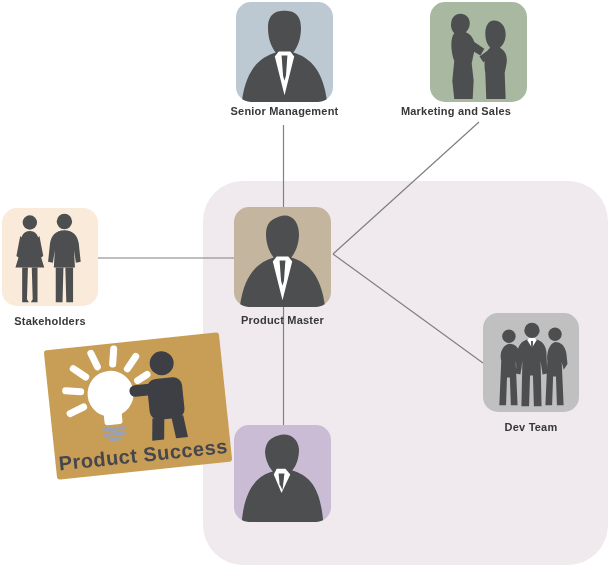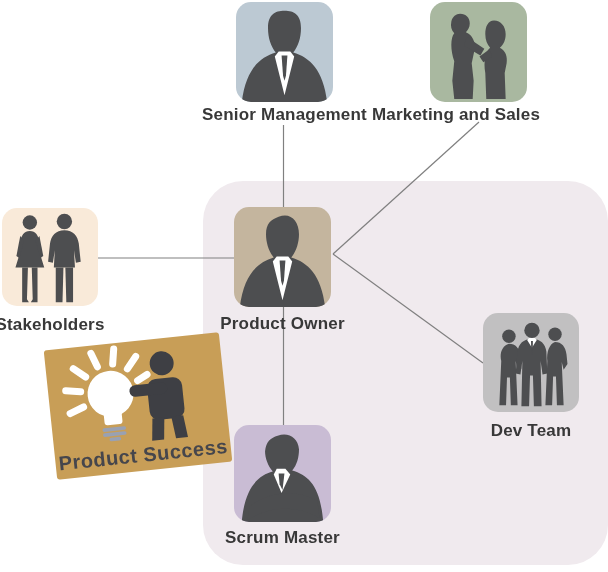--- a/index.html
+++ b/index.html
@@ -10,21 +10,21 @@
            border-radius:40px; background:#f0eaee; }
 
   .links { position:absolute; left:0; top:0; width:608px; height:572px; }
   .links line { stroke:#808080; stroke-width:1.2; }
 
   .node { position:absolute; width:97px; height:100px; border-radius:15px; overflow:hidden; }
   .node svg { display:block; width:100%; height:100%; }
   .sil  { fill:#4d4e50; }
   .shirt{ fill:#ffffff; }
 
-  .node-label { position:absolute; width:190px; text-align:center; font-size:17px;
+  .node-label { position:absolute; width:190px; text-align:center; font-size:11px;
                 font-weight:bold; color:#383838; letter-spacing:0.2px; }
 
   .card { position:absolute; left:50px; top:341px; width:176px; height:130px;
           background:#c89e57; transform:rotate(-6deg); border-radius:3px; }
   .card svg { position:absolute; left:0; top:0; width:176px; height:130px; }
   .ray  { stroke:#ffffff; stroke-width:7; stroke-linecap:round; }
   .bulb { fill:#ffffff; }
   .bulb-base { stroke:#99a1b3; stroke-width:3.6; stroke-linecap:round; }
   .person { fill:#3e3f44; }
   .card-label { position:absolute; left:0; right:0; bottom:4px; text-align:center;
@@ -80,31 +80,30 @@
   </div>
   <div class="node-label" style="left:-45px; top:315px;">Stakeholders</div>
 
   <div class="node" style="left: 234px; top: 207px; background-color: rgb(196, 181, 158);">
     <svg viewBox="0 0 100 100" preserveAspectRatio="xMidYMax meet">
       <path class="sil" d="M46,7 C58,2 67,11 67,25 C67,34 64,43 59,49 C76,54 90,67 94,100 L6,100 C10,67 24,54 41,49 C36,43 33,34 33,25 C33,14 38,10 46,7 Z"></path>
       <path class="shirt" d="M40,53 L50,93 L60,53 L56,48 L44,48 Z"></path>
       <path class="sil" d="M47,52 L53,52 L51.5,73 L50,78 L48.5,73 Z"></path>
     </svg>
   </div>
-  <div class="node-label" style="left:187.5px; top:314px;">Product Owner</div>
+  <div class="node-label" style="left:187.5px; top:314px;">Product Master</div>
 
   <div class="node" style="left: 234px; top: 425px; height: 97px; background-color: rgb(201, 188, 212);">
     <svg viewBox="0 0 100 100" preserveAspectRatio="xMidYMax meet">
       <path class="sil" d="M45,11 C56,7 66,13 67,25 C67,33 65,41 60,47 C77,52 89,63 92,100 L8,100 C11,64 25,52 40,48 C35,42 32,34 32,27 C33,17 38,13 45,11 Z"></path>
       <path class="shirt" d="M41,51 L49,70 L58,51 L53,45 L44,45 Z"></path>
       <path class="sil" d="M46,50 L52,50 L50,67 L47,61 Z"></path>
       <path class="sil" d="M16,84 C36,68 64,66 86,78 L88,96 C64,82 36,84 14,98 Z"></path>
     </svg>
   </div>
-  <div class="node-label" style="left:187.5px; top:528px;">Scrum Master</div>
 
   <div class="node" style="left: 483px; top: 313px; width: 96px; height: 99px; background-color: rgb(193, 192, 193);">
     <svg viewBox="0 0 100 100" preserveAspectRatio="xMidYMax meet">
       <circle class="sil" cx="27" cy="21" r="7"></circle>
       <path class="sil" d="M27,29 C34,29 38,34 39,41 L40,55 L36,56 L34,47 L36,93 L29,93 L28,64 L25,64 L24,93 L17,93 L19,47 C17,39 20,31 27,29 Z"></path>
       <circle class="sil" cx="51" cy="15" r="8"></circle>
       <path class="sil" d="M51,24 C60,24 65,29 66,37 L67,60 L62,61 L60,47 L61,94 L53,94 L52,62 L49,62 L48,94 L40,94 L41,47 L39,61 L34,60 L36,37 C37,29 42,24 51,24 Z"></path>
       <path class="shirt" d="M46,25 L51,33 L56,25 L54,23 L48,23 Z"></path>
       <path class="sil" d="M50,26 L52,26 L51.7,40 L50.3,40 Z"></path>
       <circle class="sil" cx="75" cy="19" r="7"></circle>

